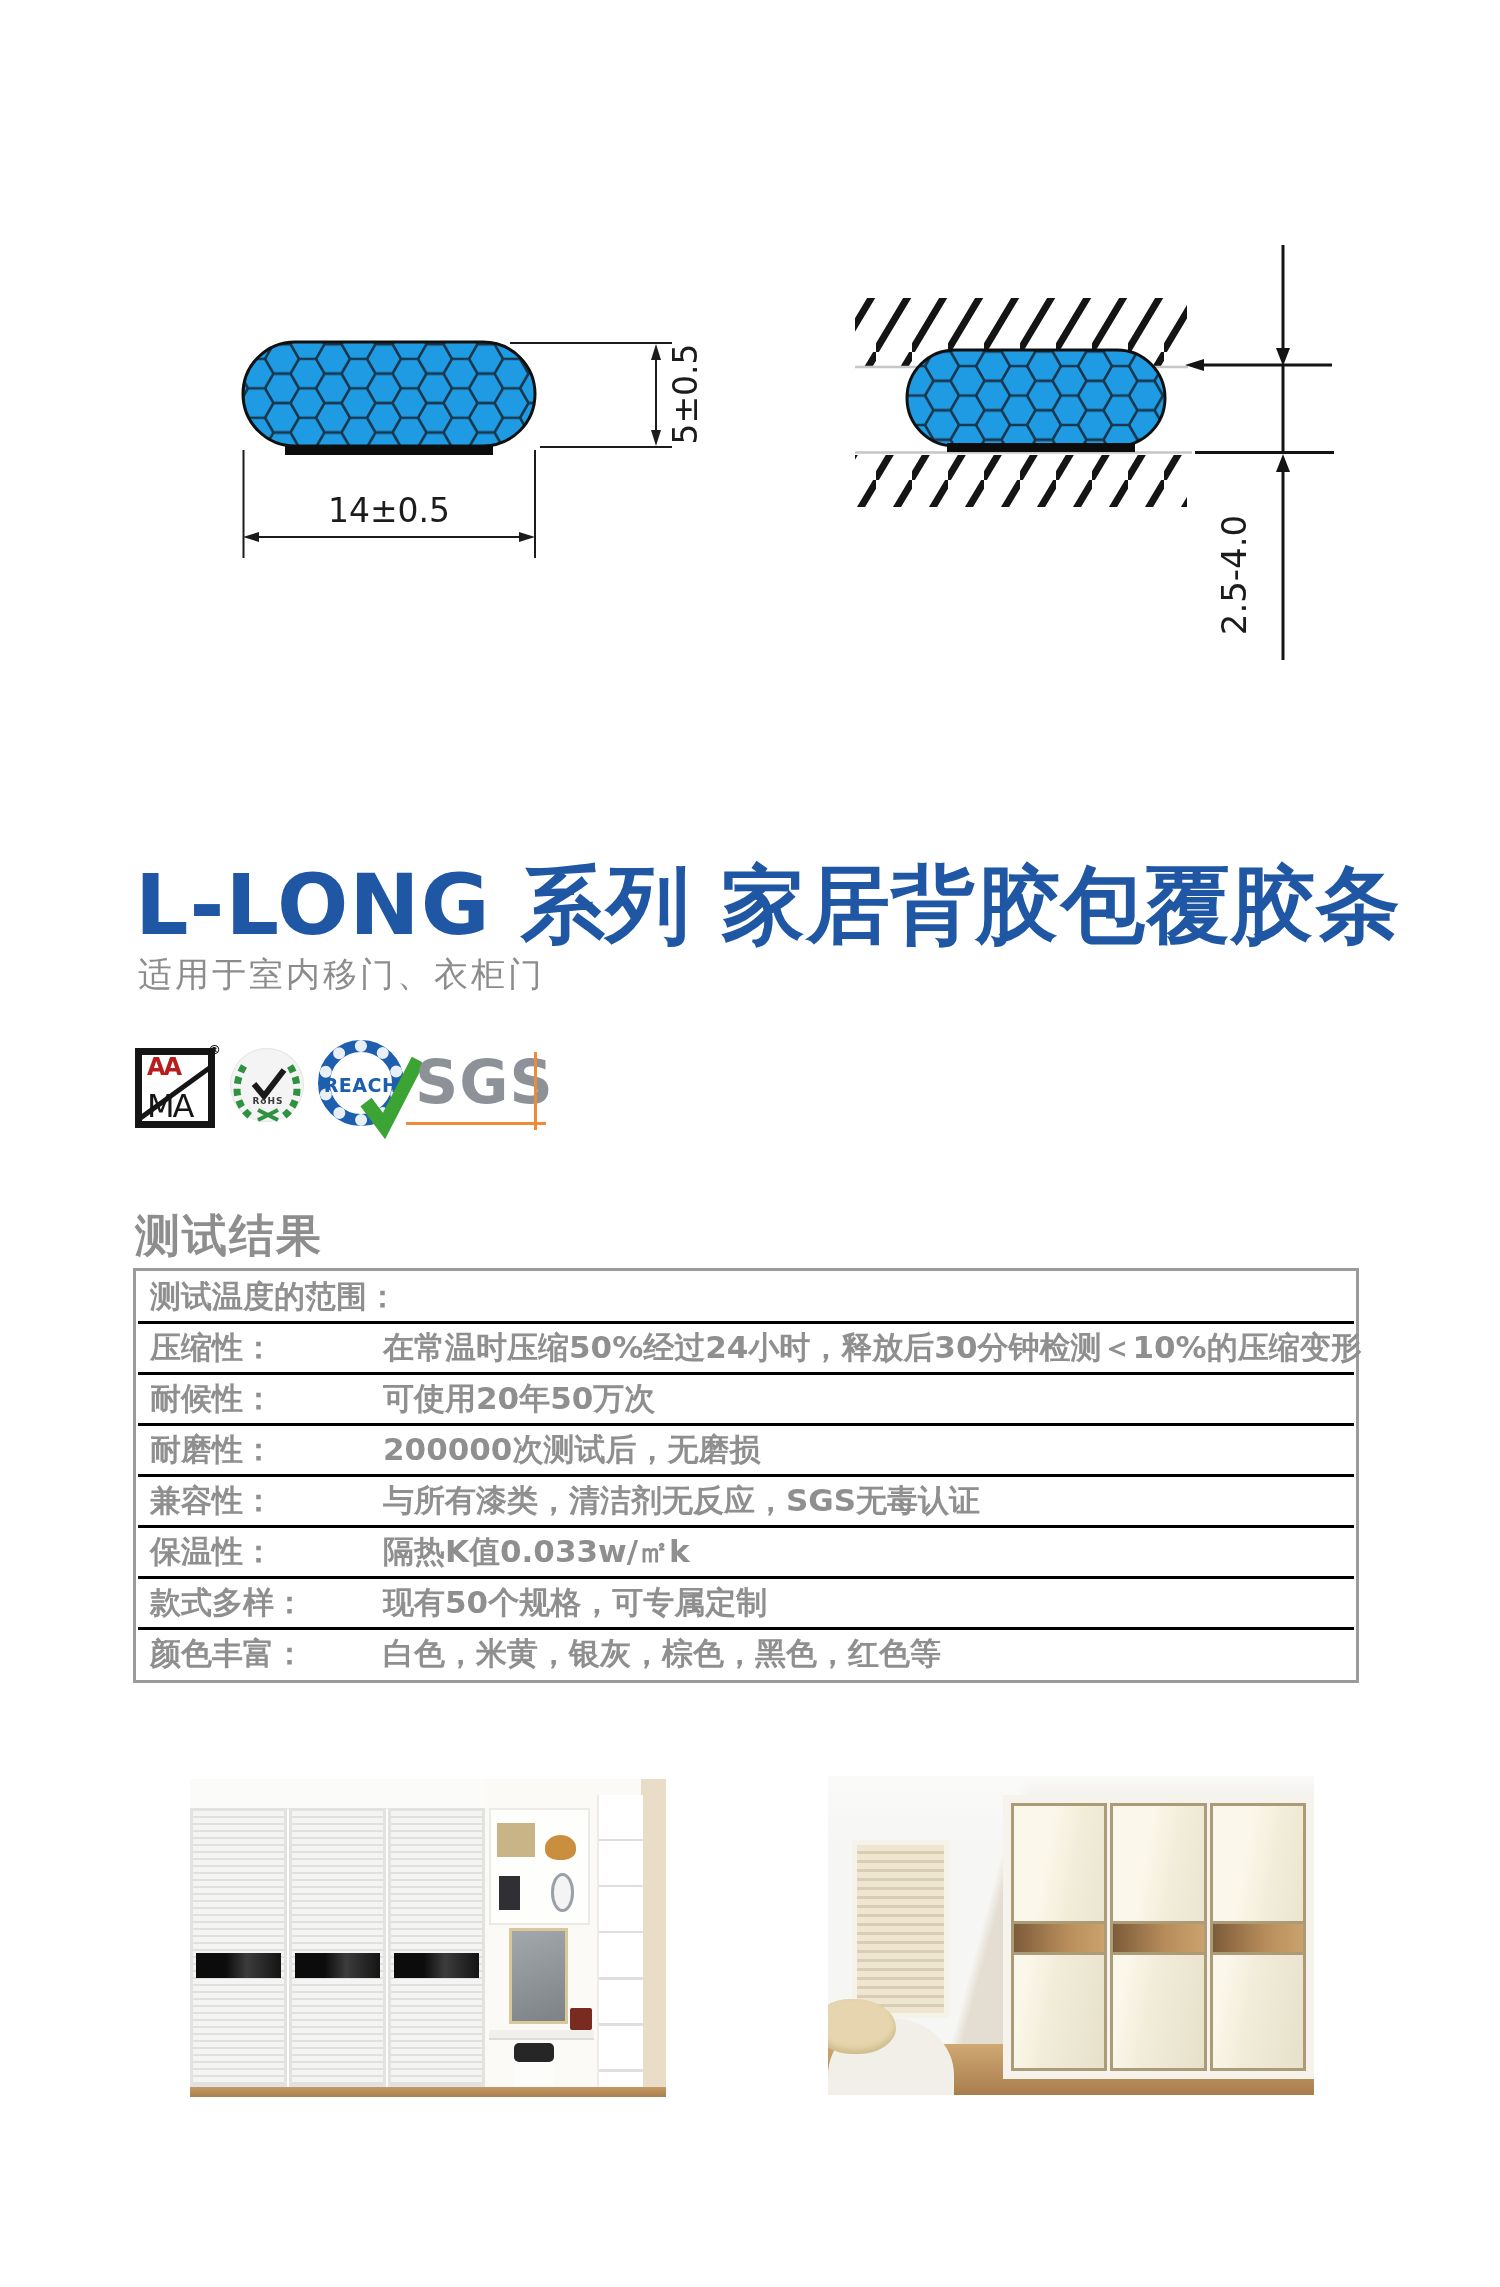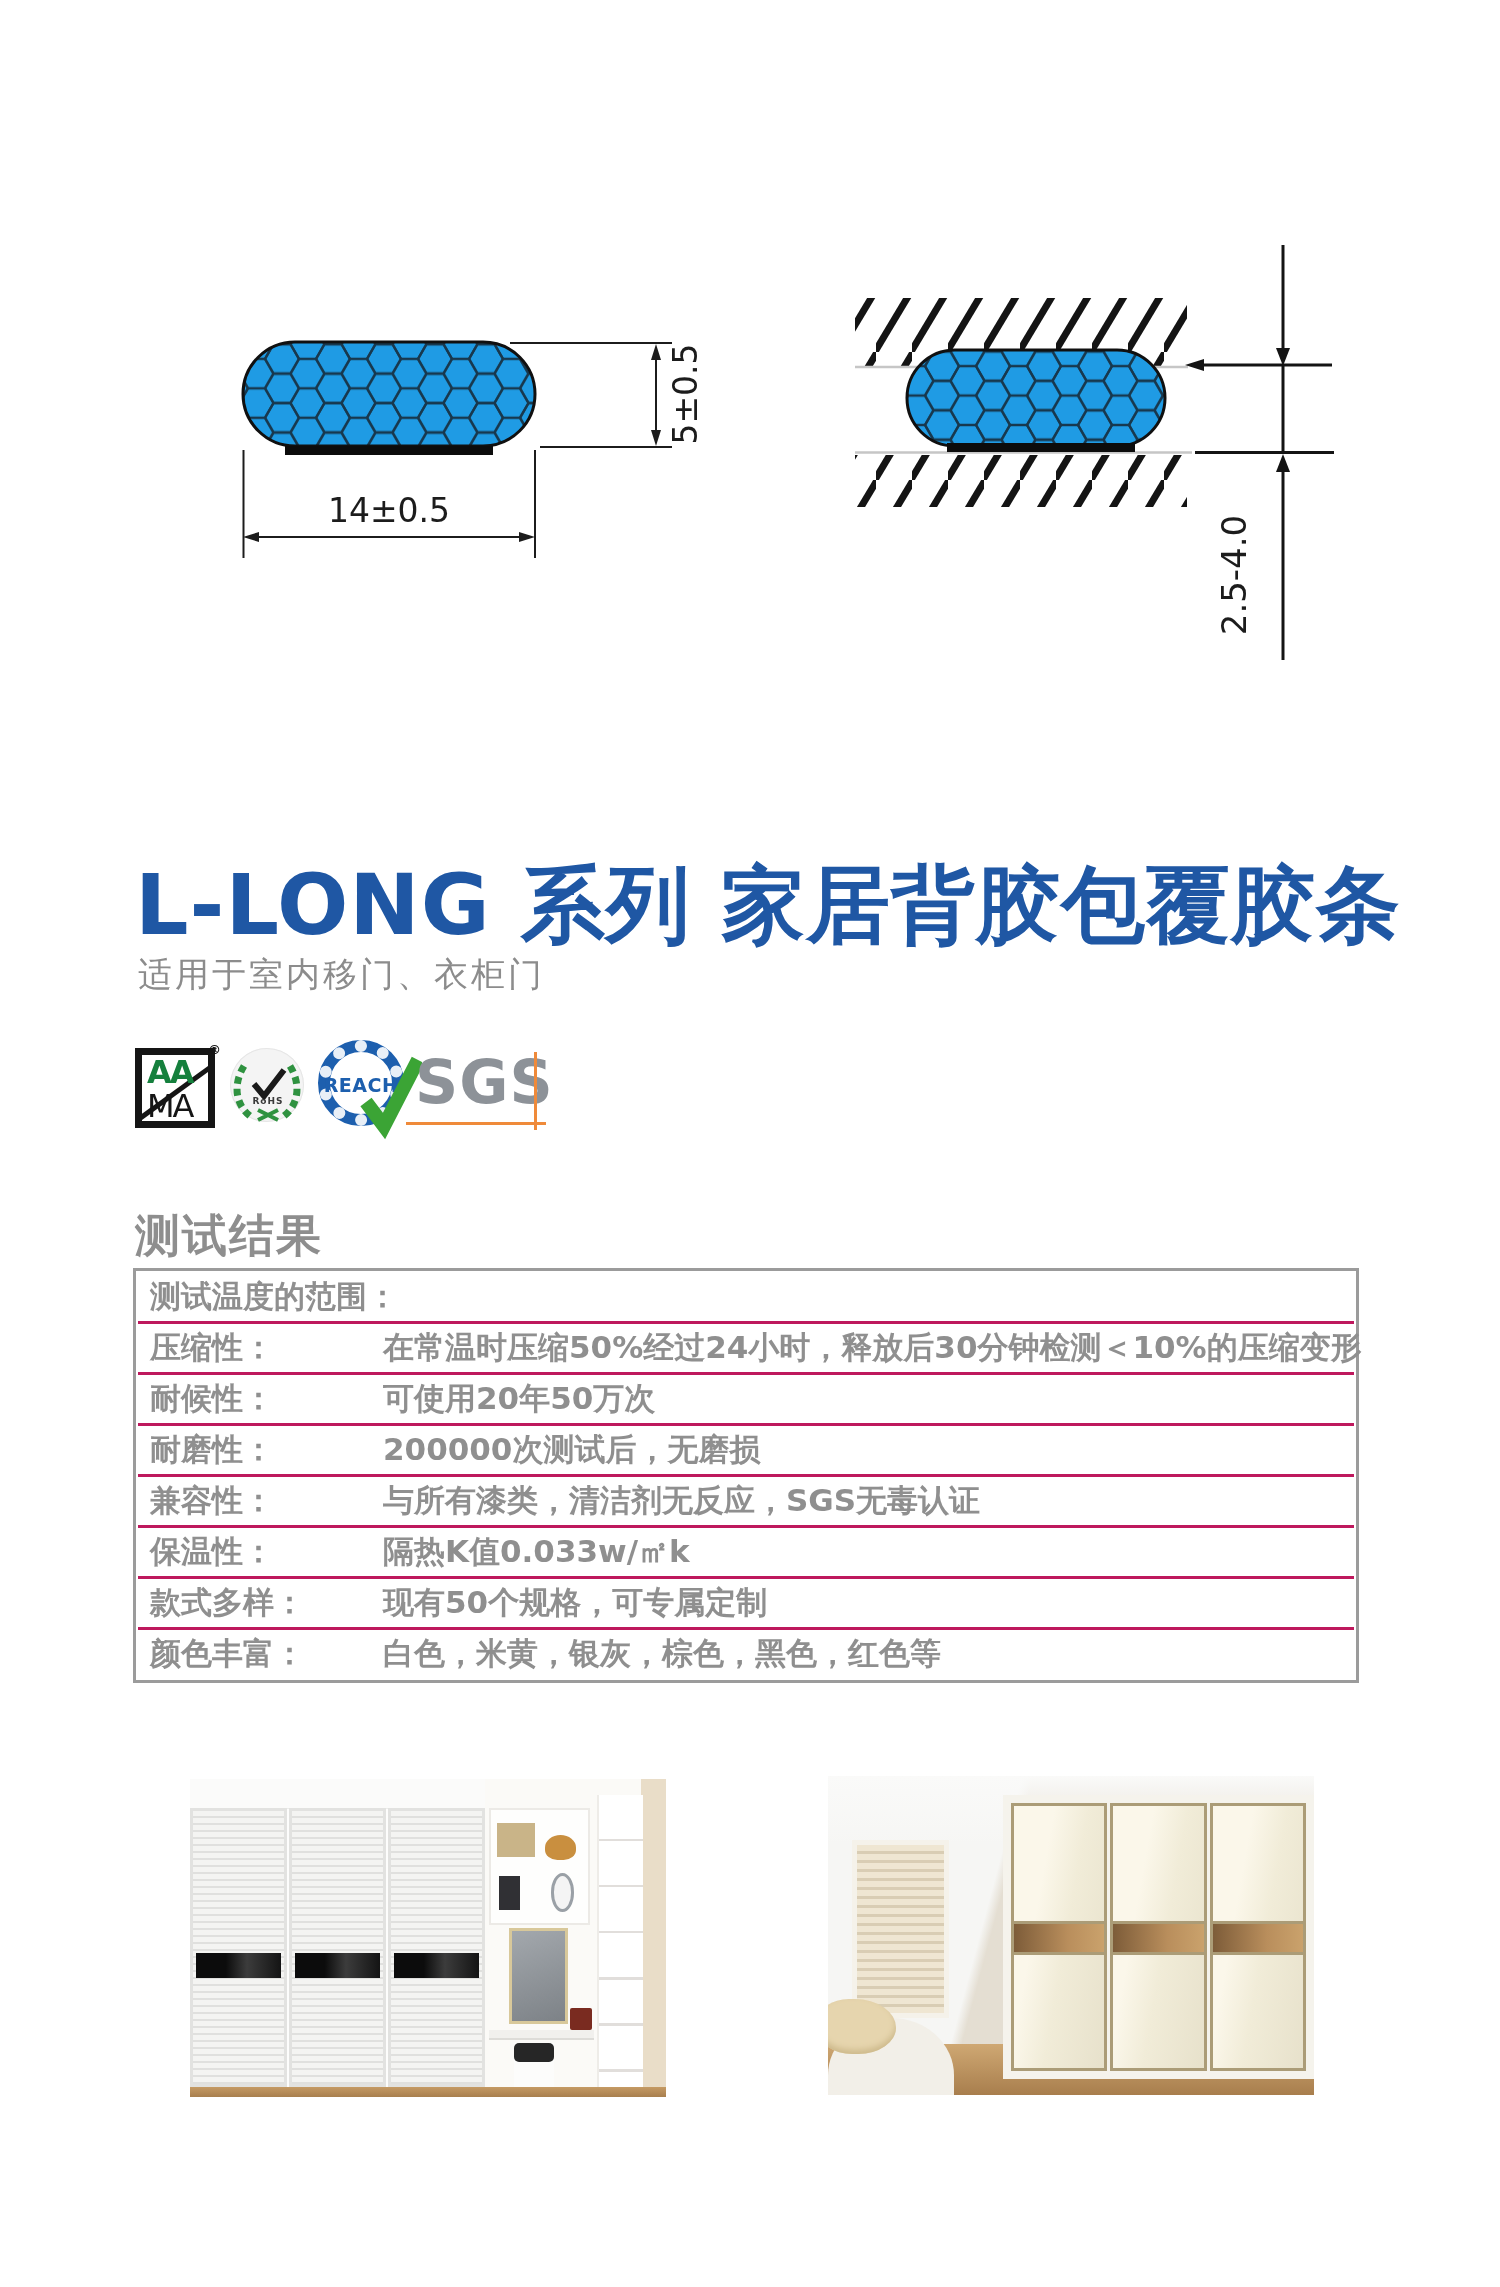--- a/index.html
+++ b/index.html
@@ -12,21 +12,21 @@
          color:#1f57a4;white-space:nowrap;letter-spacing:1px;}
   .subtitle{position:absolute;left:138px;top:952px;font-size:34px;font-weight:normal;
             color:#8c8c8c;white-space:nowrap;letter-spacing:3px;}
   .section-heading{position:absolute;left:135px;top:1206px;font-size:45px;font-weight:bold;
                    color:#8e8e8e;letter-spacing:2px;}
 
   
   .logo{position:absolute;}
   .aama{left:135px;top:1048px;width:80px;height:80px;border:7px solid #151515;
         box-sizing:border-box;background:#fff;overflow:hidden;}
-  .aama .l1{position:absolute;left:5px;top:-2px;font-size:32px;font-weight:bold;color:#15803d;letter-spacing:-2px;}
+  .aama .l1{position:absolute;left:5px;top:-2px;font-size:24px;font-weight:bold;color:#b91c1c;letter-spacing:-2px;}
   .aama .l2{position:absolute;left:5px;bottom:-4px;font-size:32px;font-weight:normal;color:#151515;letter-spacing:-2px;}
   .aama-diag{position:absolute;left:-12px;top:30px;width:105px;height:5px;background:#151515;
              transform:rotate(-36deg);}
   .aama-reg{position:absolute;left:208px;top:1042px;font-size:13px;color:#151515;font-weight:bold;}
 
   .rohs{left:228px;top:1046px;width:80px;height:84px;}
   .rohs-circle{position:absolute;left:2px;top:2px;width:74px;height:74px;border-radius:50%;
                background:#f4f4f4;box-shadow:inset 0 0 0 1px #e6e6e6;}
   .rohs-label{position:absolute;left:0;top:50px;width:80px;text-align:center;
               font-size:9px;font-weight:bold;color:#3a3a3a;letter-spacing:1px;}
@@ -41,21 +41,21 @@
 
   .sgs{left:412px;top:1044px;width:150px;height:90px;}
   .sgs-word{position:absolute;left:3px;top:2px;font-size:60px;font-weight:bold;color:#8d9298;
             letter-spacing:1px;line-height:72px;}
   .sgs-hline{position:absolute;left:-6px;top:78px;width:140px;height:3px;background:#ef8a3a;}
   .sgs-vline{position:absolute;left:122px;top:8px;width:3px;height:78px;background:#ef8a3a;}
 
   
   .rtable{position:absolute;left:133px;top:1268px;width:1226px;border:3px solid #9b9b9b;
           box-sizing:border-box;background:#fff;padding:2px;}
-  .trow{display:flex;align-items:center;height:48px;border-bottom:3px solid #be185d;}
+  .trow{display:flex;align-items:center;height:48px;border-bottom:3px solid #000000;}
   .trow:last-child{border-bottom:none;}
   .tlabel{width:233px;padding-left:12px;font-size:31px;font-weight:bold;color:#8f8f8f;
           white-space:nowrap;flex:none;}
   .tvalue{flex:1;font-size:31px;font-weight:bold;color:#8f8f8f;white-space:nowrap;}
 
   
   .photo{position:absolute;overflow:hidden;background:#fdfdfc;}
   .photo-left{left:190px;top:1779px;width:476px;height:318px;}
   .photo-right{left:828px;top:1776px;width:486px;height:319px;}
 

